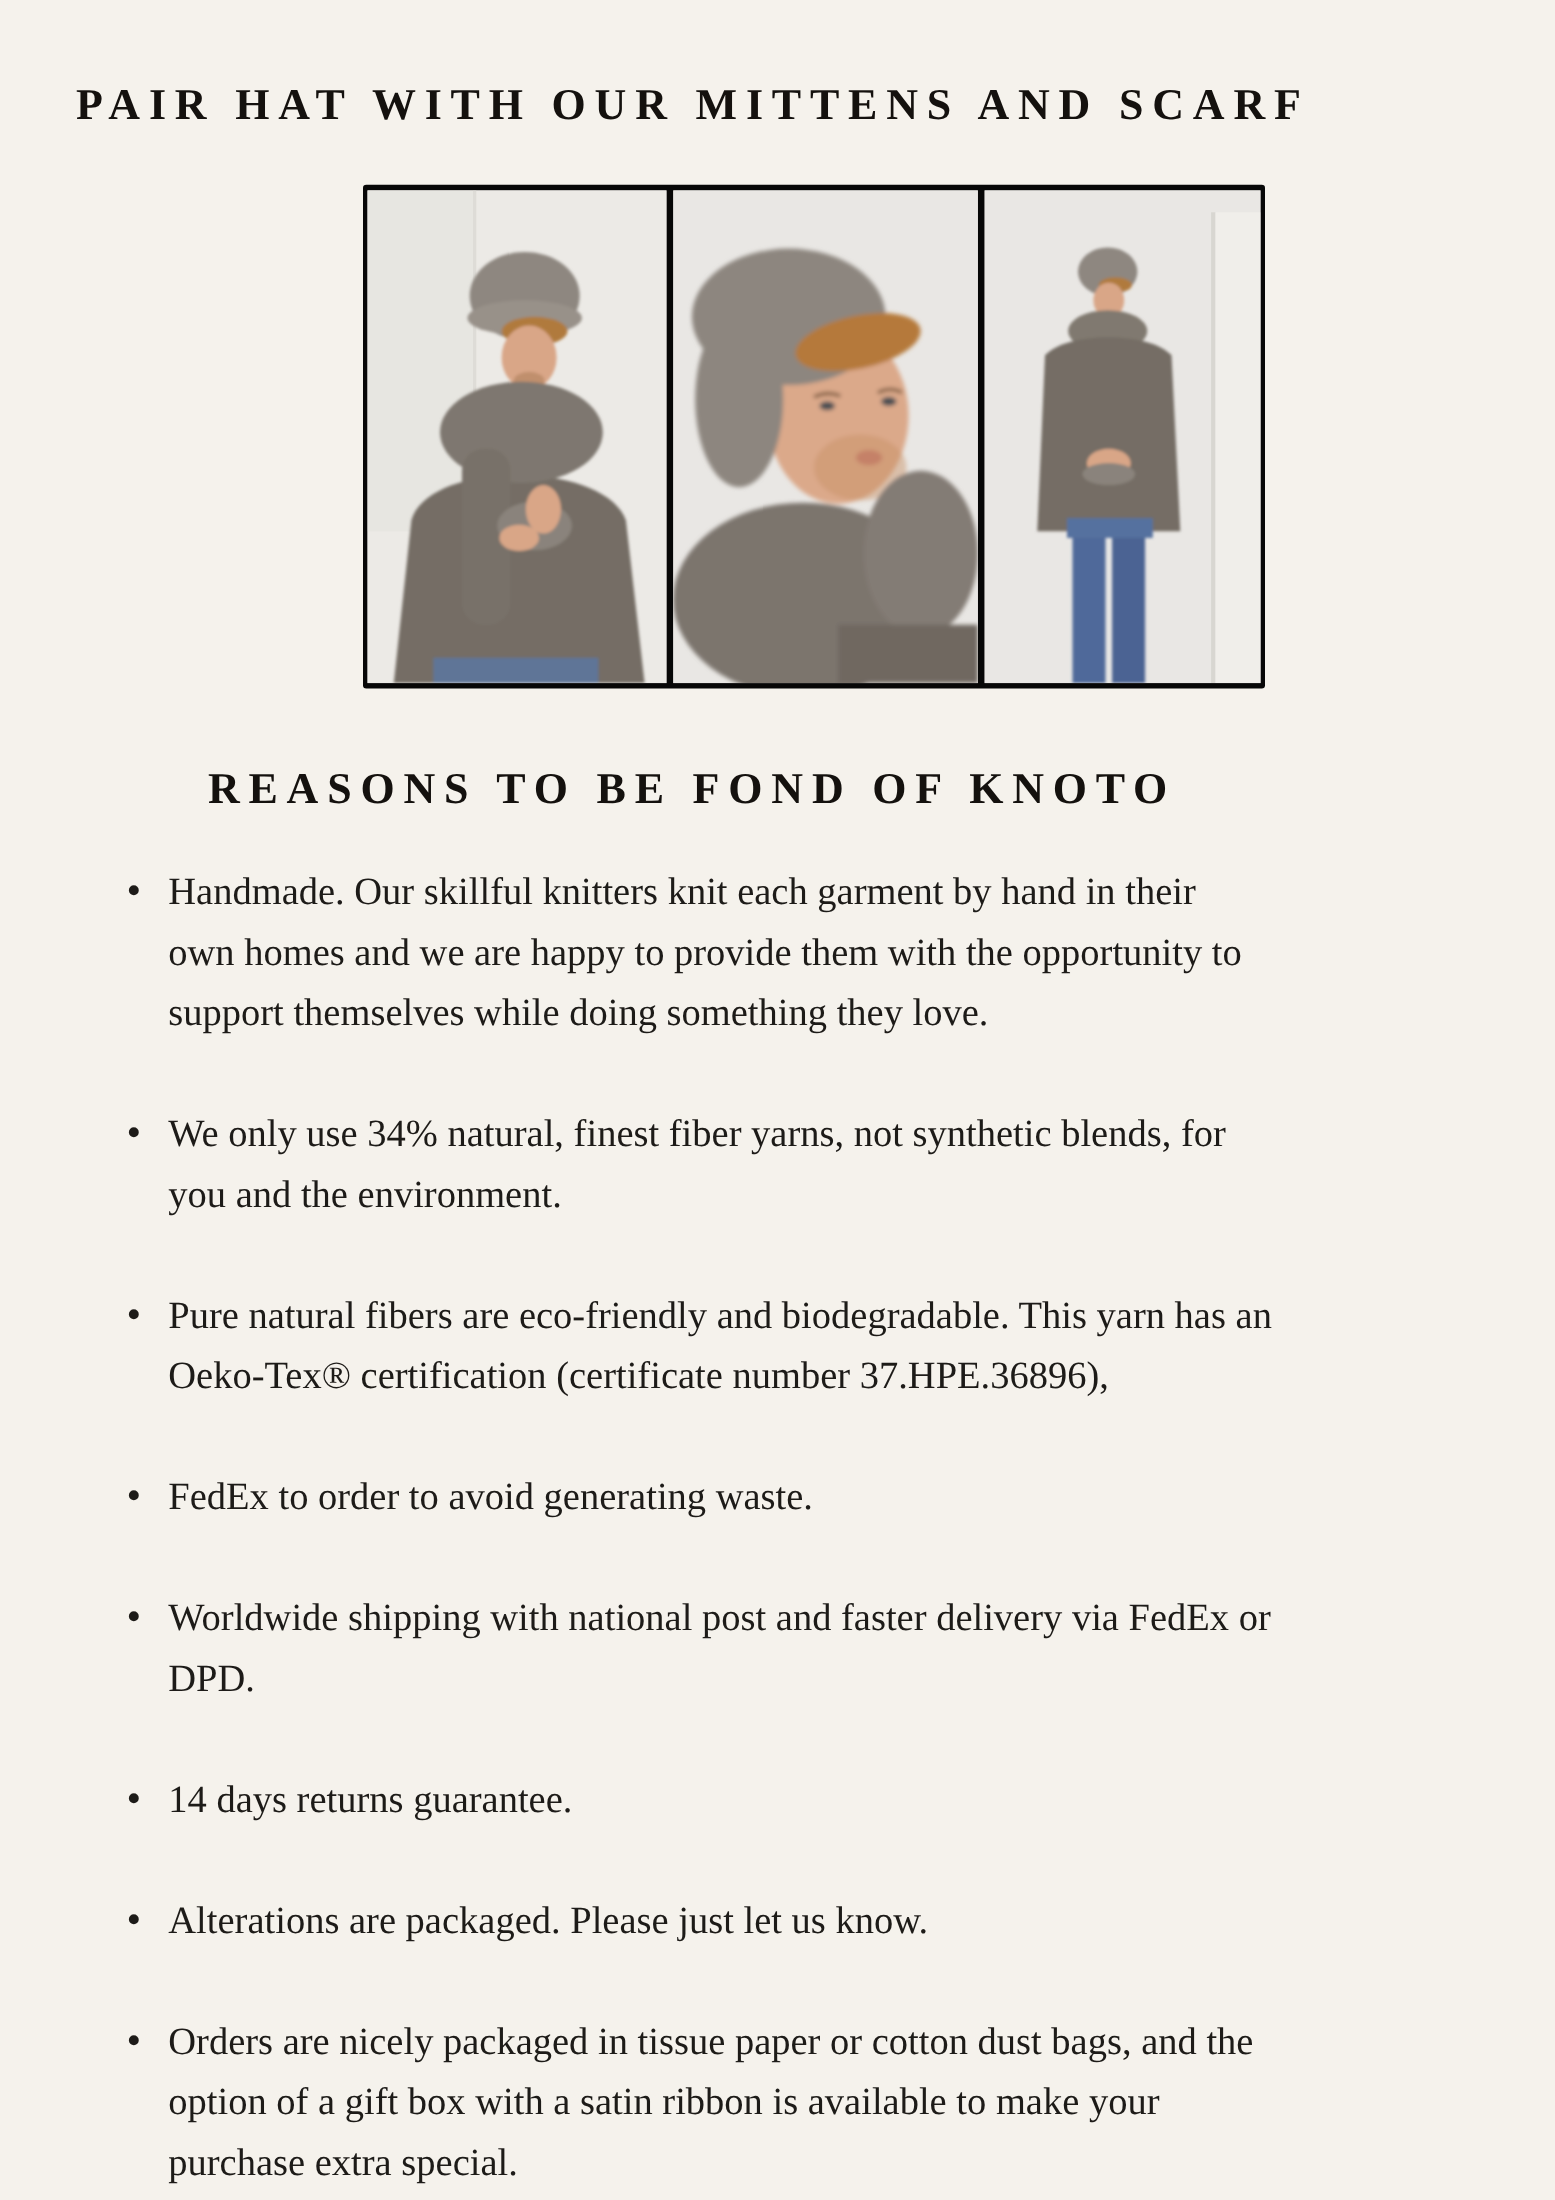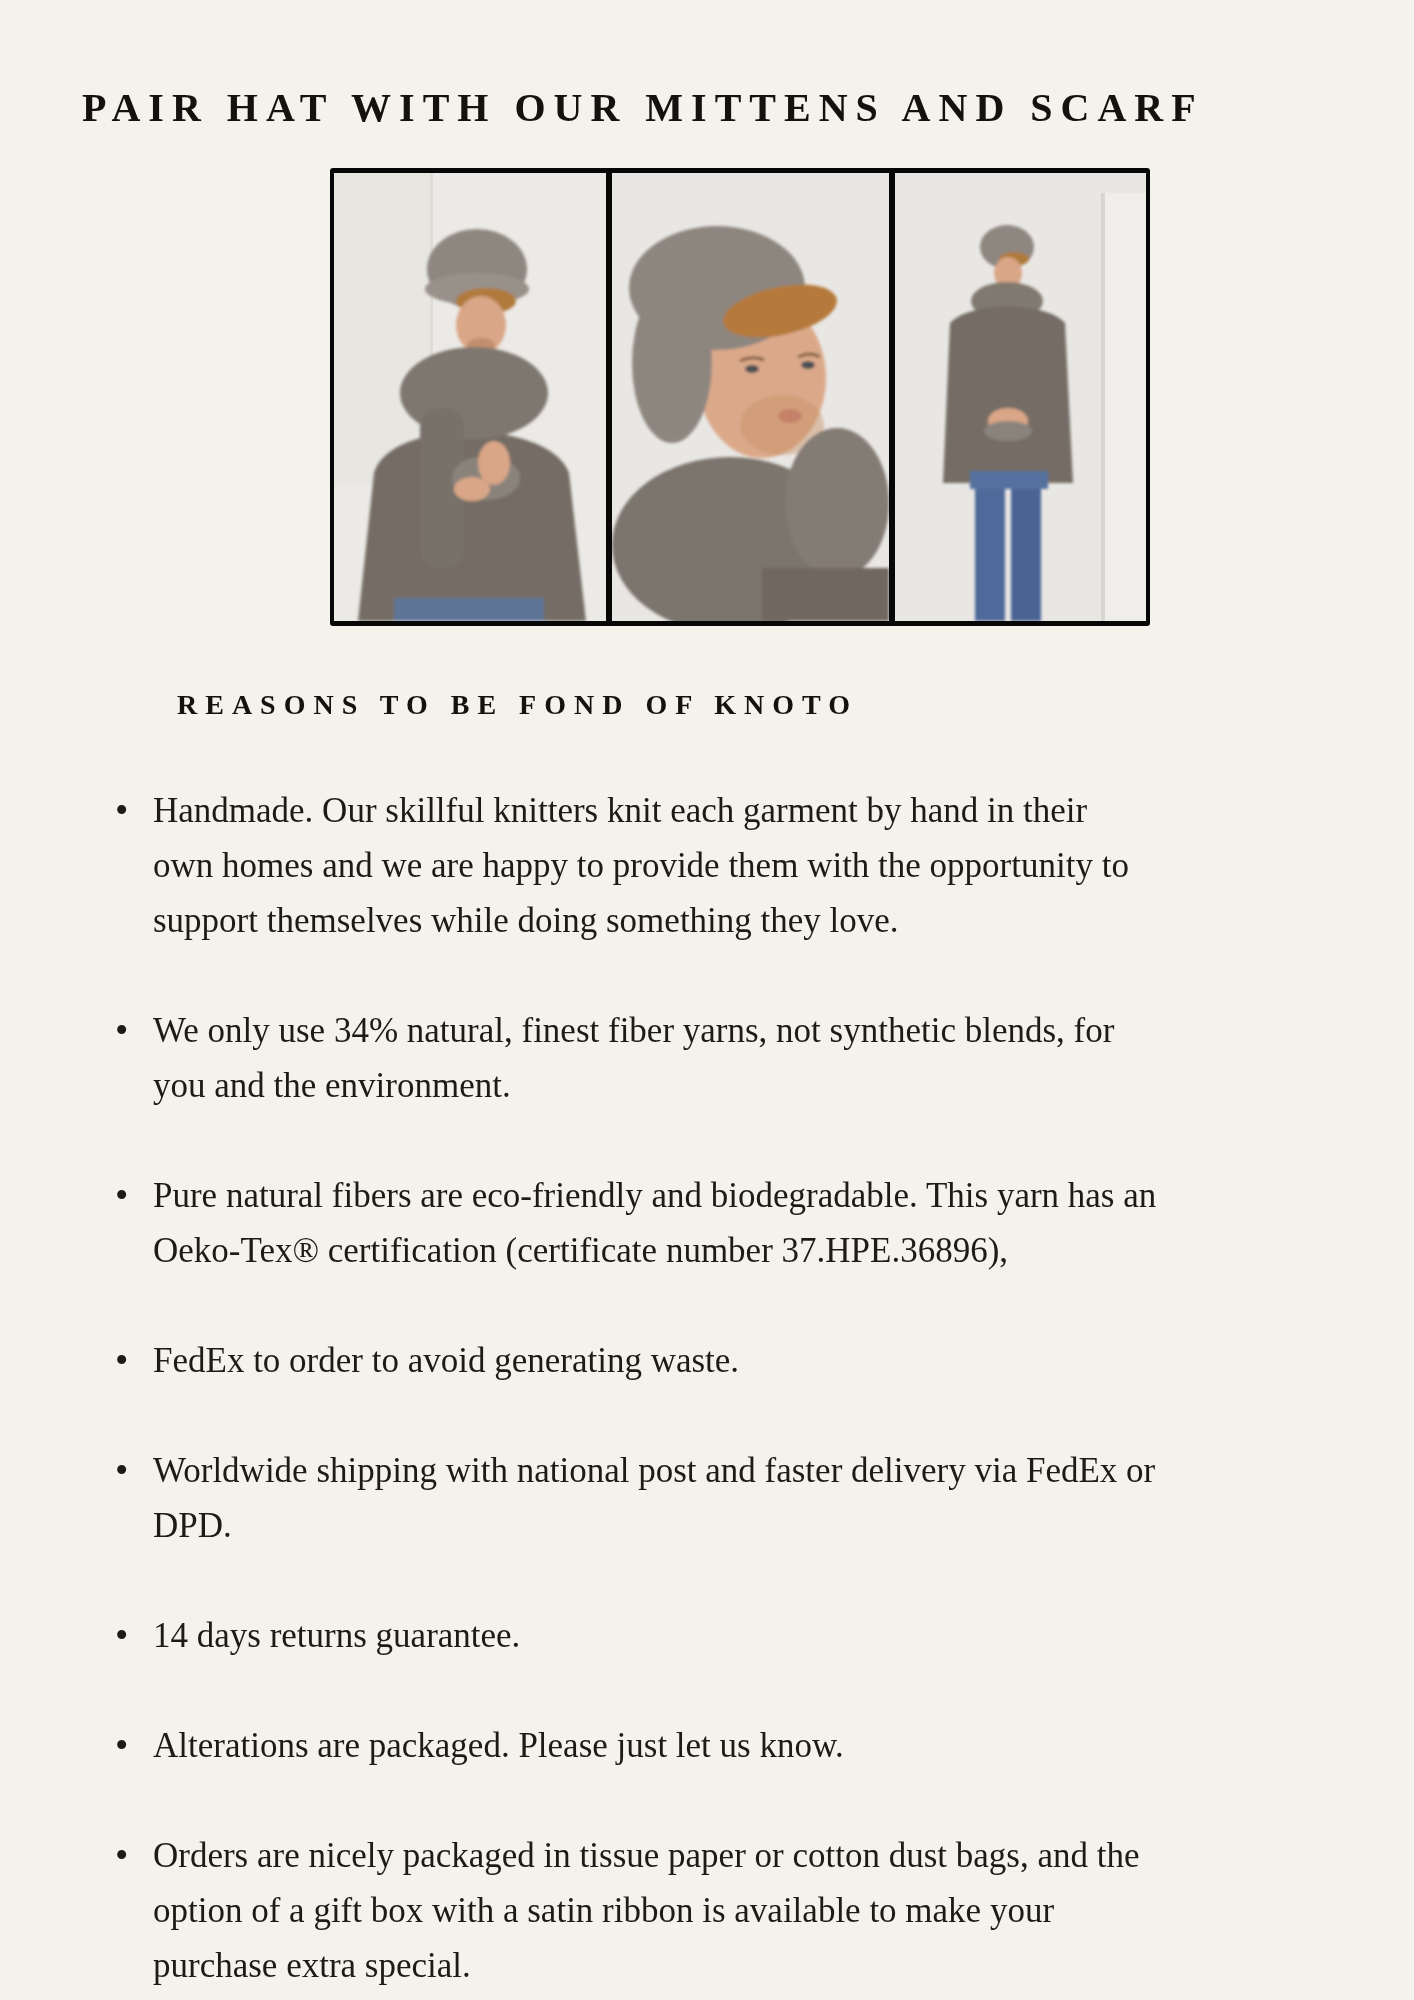--- a/index.html
+++ b/index.html
@@ -3,37 +3,37 @@
 <meta charset="utf-8">
 <style>
   html,body{margin:0;padding:0;background:#f5f2ec;}
   .page{
     position:relative;width:1414px;height:2000px;overflow:hidden;
     background:var(--page-bg,#f5f2ec);
     color:var(--text-color,#1d1b18);
     font-family:"Liberation Serif",serif;
   }
   .title{
-    position:absolute;left:68px;top:70px;margin:14px;
+    position:absolute;left:68px;top:70px;margin:1px;
     font-size:40px;line-height:48px;font-weight:700;letter-spacing:8px;
     color:var(--heading-color,#14110e);white-space:nowrap;
   }
   .collage{
     position:absolute;left:330px;top:168px;width:820px;height:458px;
     box-sizing:border-box;padding:5px 4px;background:var(--frame-color,#070707);
     display:flex;gap:6px;border-radius:3px;
   }
   .photo{margin:0;flex:none;height:448px;overflow:hidden;background:#e9e7e4;}
   .photo svg{display:block;}
   .photo.p1{width:272px}
   .photo.p2{width:277px}
   .photo.p3{width:251px}
   .section-heading{
-    position:absolute;left:173px;top:677px;margin:4px;
-    font-size:28px;line-height:48px;font-weight:700;letter-spacing:8px;
+    position:absolute;left:173px;top:677px;margin:16px;
+    font-size:40px;line-height:48px;font-weight:700;letter-spacing:8px;
     color:var(--heading-color,#14110e);white-space:nowrap;
   }
   .reasons{
     position:absolute;left:115px;top:783px;width:1292px;
     margin:0;padding:0;list-style:none;
     font-size:35px;line-height:55px;
   }
   .reasons li{position:relative;padding-left:38px;margin-bottom:55px;}
   .reasons .marker{
     position:absolute;left:0;top:0;font-size:38px;line-height:55px;

